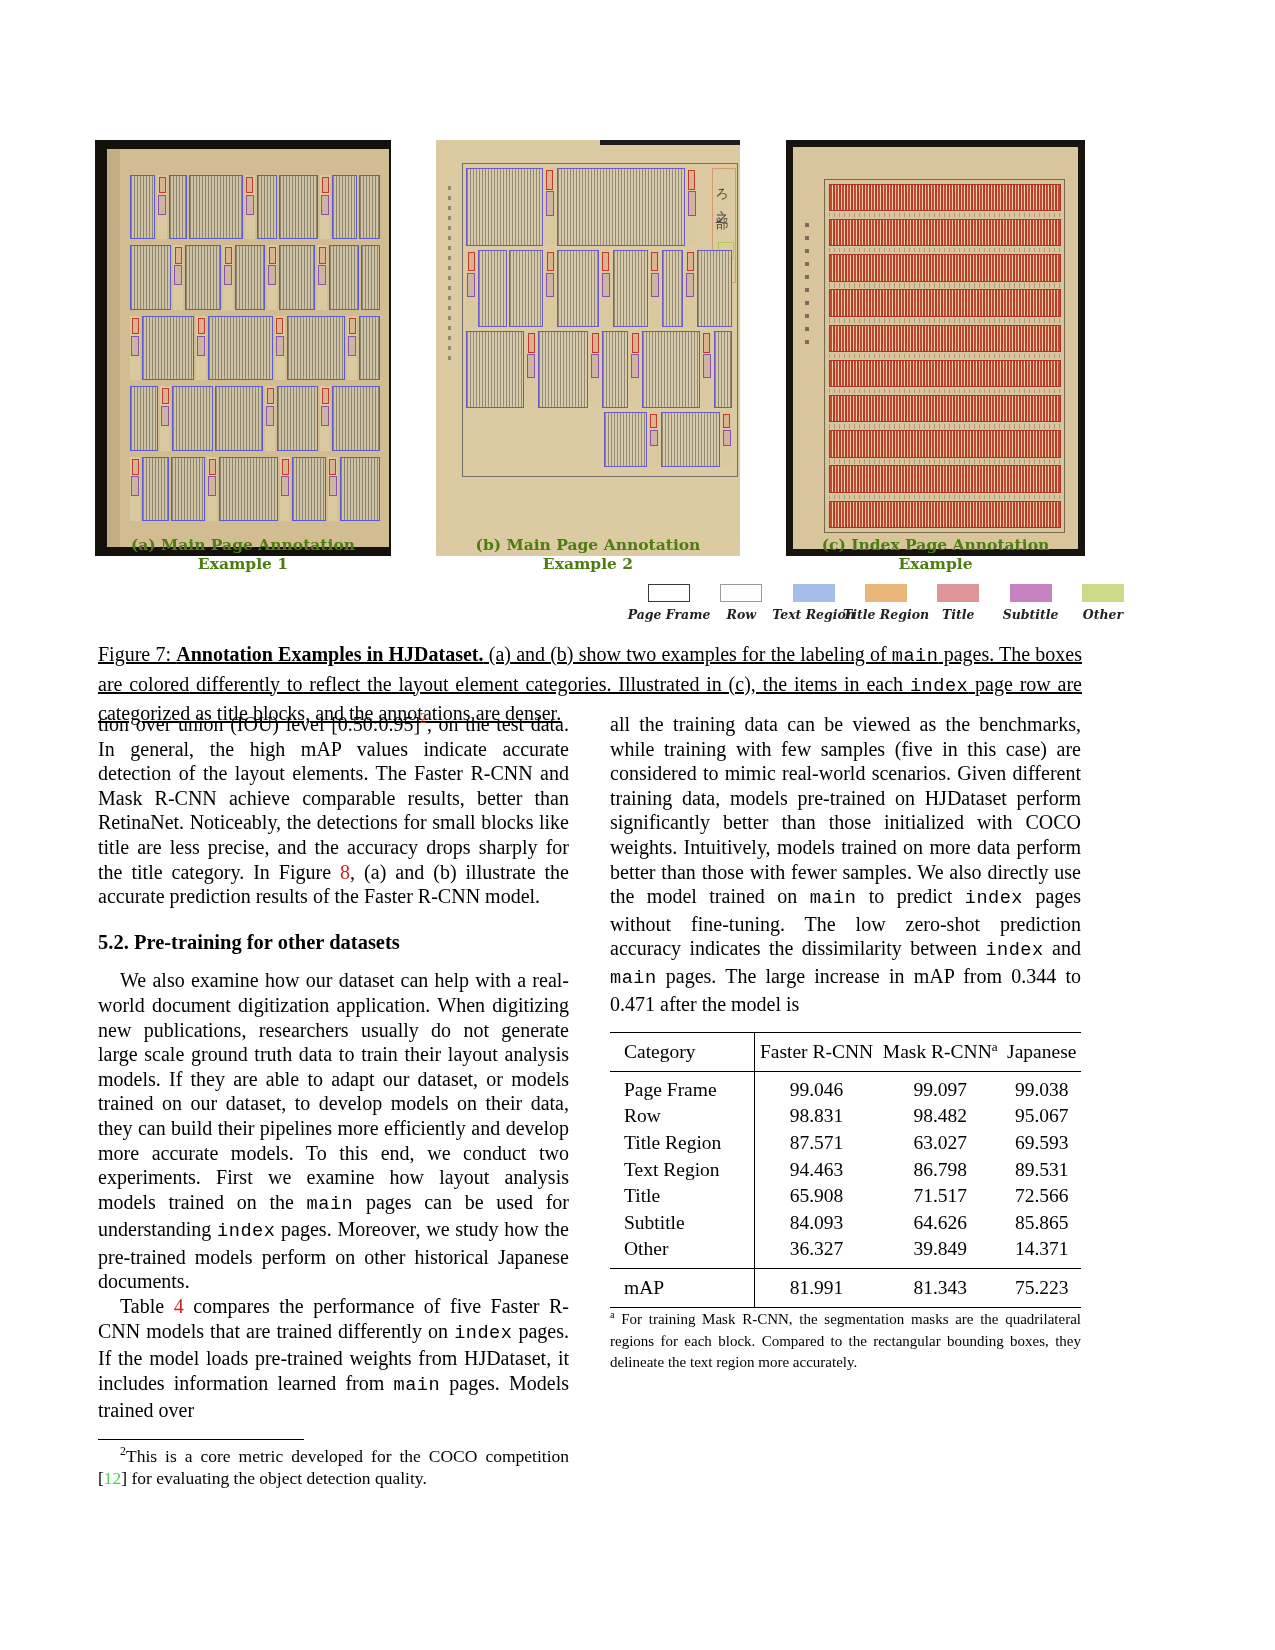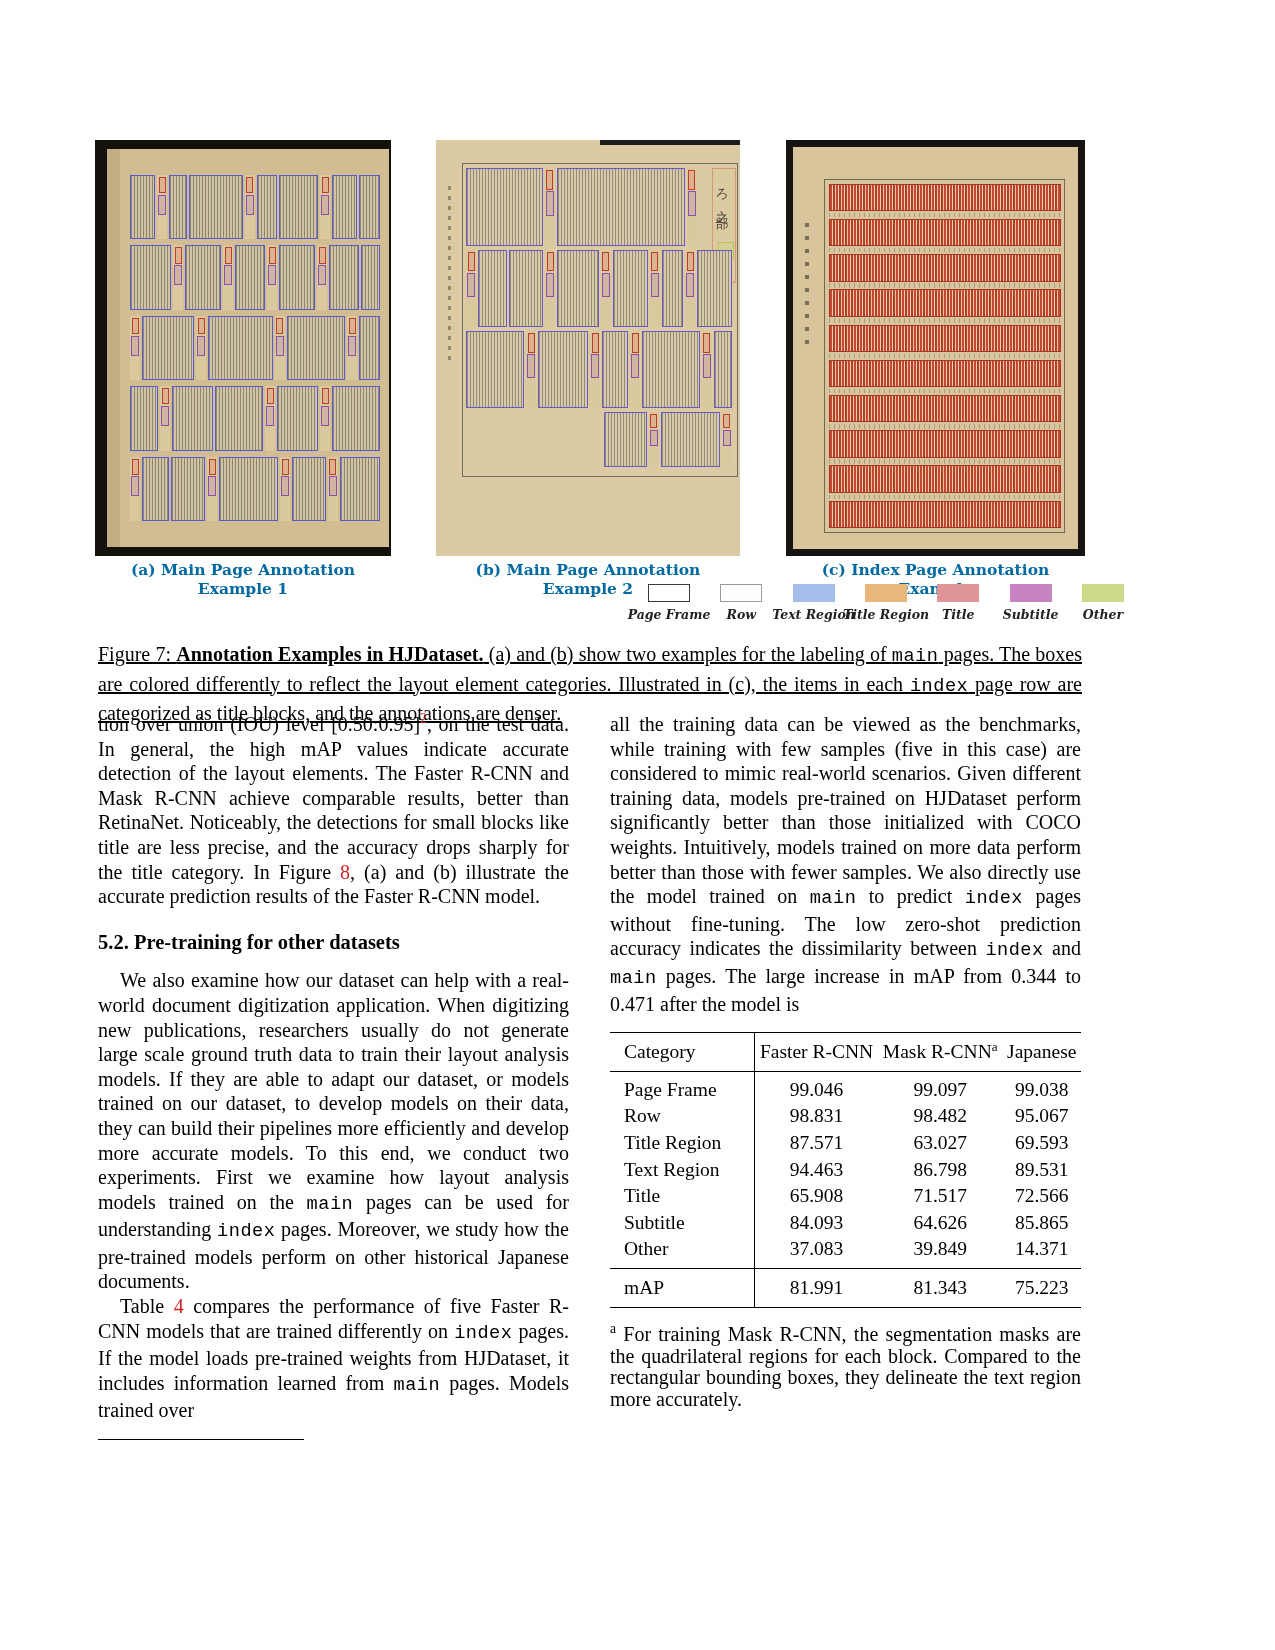--- a/index.html
+++ b/index.html
@@ -40,21 +40,21 @@
   .pc-page{position:absolute;left:7px;top:7px;right:7px;bottom:7px;background:#d9c59c;}
   .pc-frame{position:absolute;left:11%;top:8%;right:4.5%;bottom:4%;border:1px solid #756852;}
   .pc-bands{position:absolute;left:1.5%;top:1%;right:1.5%;bottom:1%;display:flex;flex-direction:column;justify-content:space-between;}
   .band{height:7.4%;border:1px solid #a83425;
         background:repeating-linear-gradient(90deg,#c24a33 0 2px,#eed2ab 2px 3px,#b23b2a 3px 5px,#e6c7a0 5px 6px);}
   .bsep{height:1.3%;background:repeating-linear-gradient(90deg,#97907f 0 1px,transparent 1px 5px);opacity:.75;}
   .pc-spinemarks{position:absolute;left:4.2%;top:17%;width:4px;height:32%;
         background:repeating-linear-gradient(0deg,#776d58 0 4px,transparent 4px 13px);}
 
   
-  .pcaption{position:absolute;top:560px;text-align:center;font-family:"DejaVu Serif",serif;font-weight:bold;font-size:15.5px;color:#0369a1;}
+  .pcaption{position:absolute;top:535px;text-align:center;font-family:"DejaVu Serif",serif;font-weight:bold;font-size:15.5px;color:#4d7c0f;}
   #cap-a{left:95px;width:296px;}
   #cap-b{left:436px;width:304px;}
   #cap-c{left:786px;width:299px;}
 
   #legend{position:absolute;top:584px;left:636px;width:500px;display:flex;justify-content:space-between;}
   .lg-item{display:flex;flex-direction:column;align-items:center;width:66px;}
   .lg-swatch{width:42px;height:18px;box-sizing:border-box;}
   .lg-label{margin-top:5px;font-family:"DejaVu Serif",serif;font-style:italic;font-weight:600;font-size:12.5px;color:#222;white-space:nowrap;}
 
   
@@ -84,21 +84,21 @@
   #table3 td,#table3 th{padding:1px 4px;font-weight:normal;}
   #table3 thead th{padding:7px 4px 6px 4px;}
   #table3 .cat, #table3 th.cat{text-align:left;padding-left:14px;width:126px;border-right:1px solid #000;}
   #table3 td:not(.cat), #table3 th:not(.cat){text-align:center;}
   #table3 thead{border-top:1.6px solid #000;border-bottom:1px solid #000;}
   #table3 tbody tr:first-child td{padding-top:6px;}
   #table3 tbody tr:last-child td{padding-bottom:6px;}
   #table3 tbody{border-bottom:1px solid #000;}
   #table3 tfoot{border-bottom:1.6px solid #000;}
   #table3 tfoot td{padding-top:7px;padding-bottom:7px;}
-  #table3-footnote{margin-top:16px;font-size:20px;line-height:21.5px;text-align:justify;}
+  #table3-footnote{margin-top:1px;font-size:15px;line-height:21.5px;text-align:justify;}
 </style>
 </head>
 <body>
 
 <div id="panel-a" class="panel">
   <div class="pa-spine"></div>
   <div class="pa-page">
     <div class="pa-blocks" id="pa-blocks">
         <div class="arow">
           <div class="tex" style="flex: 10 1 0px;"></div>
@@ -367,20 +367,21 @@
   </div>
 
 <div id="fig7-caption"><span class="">Figure 7: </span><span class="seg-b">Annotation Examples in HJDataset.</span><span class=""> (a) and (b) show two examples for the labeling of </span><span class="seg-m">main</span><span class=""> pages. The boxes are colored differently to reflect the layout element categories. Illustrated in (c), the items in each </span><span class="seg-m">index</span><span class=""> page row are categorized as title blocks, and the annotations are denser.</span></div>
 
 <div id="col-left" class="col">
   <p class="para"><span class="">tion over union (IOU) level [0.50:0.95]</span><sup class="seg-r">2</sup><span class="">, on the test data. In general, the high mAP values indicate accurate detection of the layout elements. The Faster R-CNN and Mask R-CNN achieve comparable results, better than RetinaNet. Noticeably, the detections for small blocks like title are less precise, and the accuracy drops sharply for the title category. In Figure </span><span class="seg-r">8</span><span class="">, (a) and (b) illustrate the accurate prediction results of the Faster R-CNN model.</span></p>
   <div id="sec-heading">5.2. Pre-training for other datasets</div>
   <p class="para indent"><span class="">We also examine how our dataset can help with a real-world document digitization application. When digitizing new publications, researchers usually do not generate large scale ground truth data to train their layout analysis models. If they are able to adapt our dataset, or models trained on our dataset, to develop models on their data, they can build their pipelines more efficiently and develop more accurate models. To this end, we conduct two experiments. First we examine how layout analysis models trained on the </span><span class="seg-m">main</span><span class=""> pages can be used for understanding </span><span class="seg-m">index</span><span class=""> pages. Moreover, we study how the pre-trained models perform on other historical Japanese documents.</span></p>
   <p class="para indent"><span class="">Table </span><span class="seg-r">4</span><span class=""> compares the performance of five Faster R-CNN models that are trained differently on </span><span class="seg-m">index</span><span class=""> pages. If the model loads pre-trained weights from HJDataset, it includes information learned from </span><span class="seg-m">main</span><span class=""> pages. Models trained over</span></p>
   <div id="footnote-rule"></div>
+  <div id="footnote-text"><span class="fnindent"></span><span><sup class="">2</sup><span class="">This is a core metric developed for the COCO competition [</span><span class="seg-g">12</span><span class="">] for evaluating the object detection quality.</span></span></div>
 </div>
 
 <div id="col-right" class="col">
   <p class="para"><span class="">all the training data can be viewed as the benchmarks, while training with few samples (five in this case) are considered to mimic real-world scenarios. Given different training data, models pre-trained on HJDataset perform significantly better than those initialized with COCO weights. Intuitively, models trained on more data perform better than those with fewer samples. We also directly use the model trained on </span><span class="seg-m">main</span><span class=""> to predict </span><span class="seg-m">index</span><span class=""> pages without fine-tuning. The low zero-shot prediction accuracy indicates the dissimilarity between </span><span class="seg-m">index</span><span class=""> and </span><span class="seg-m">main</span><span class=""> pages. The large increase in mAP from 0.344 to 0.471 after the model is</span></p>
 
 
   <table id="table3">
     <thead>
       <tr>
         <th class="cat">Category</th>
@@ -421,21 +422,21 @@
           <td>72.566</td>
         </tr>
         <tr>
           <td class="cat">Subtitle</td>
           <td>84.093</td>
           <td>64.626</td>
           <td>85.865</td>
         </tr>
         <tr>
           <td class="cat">Other</td>
-          <td>37.083</td>
+          <td>36.327</td>
           <td>39.849</td>
           <td>14.371</td>
         </tr>
       </tbody>
     <tfoot>
       <tr>
         <td class="cat">mAP</td>
         <td>81.991</td>
         <td>81.343</td>
         <td>75.223</td>

